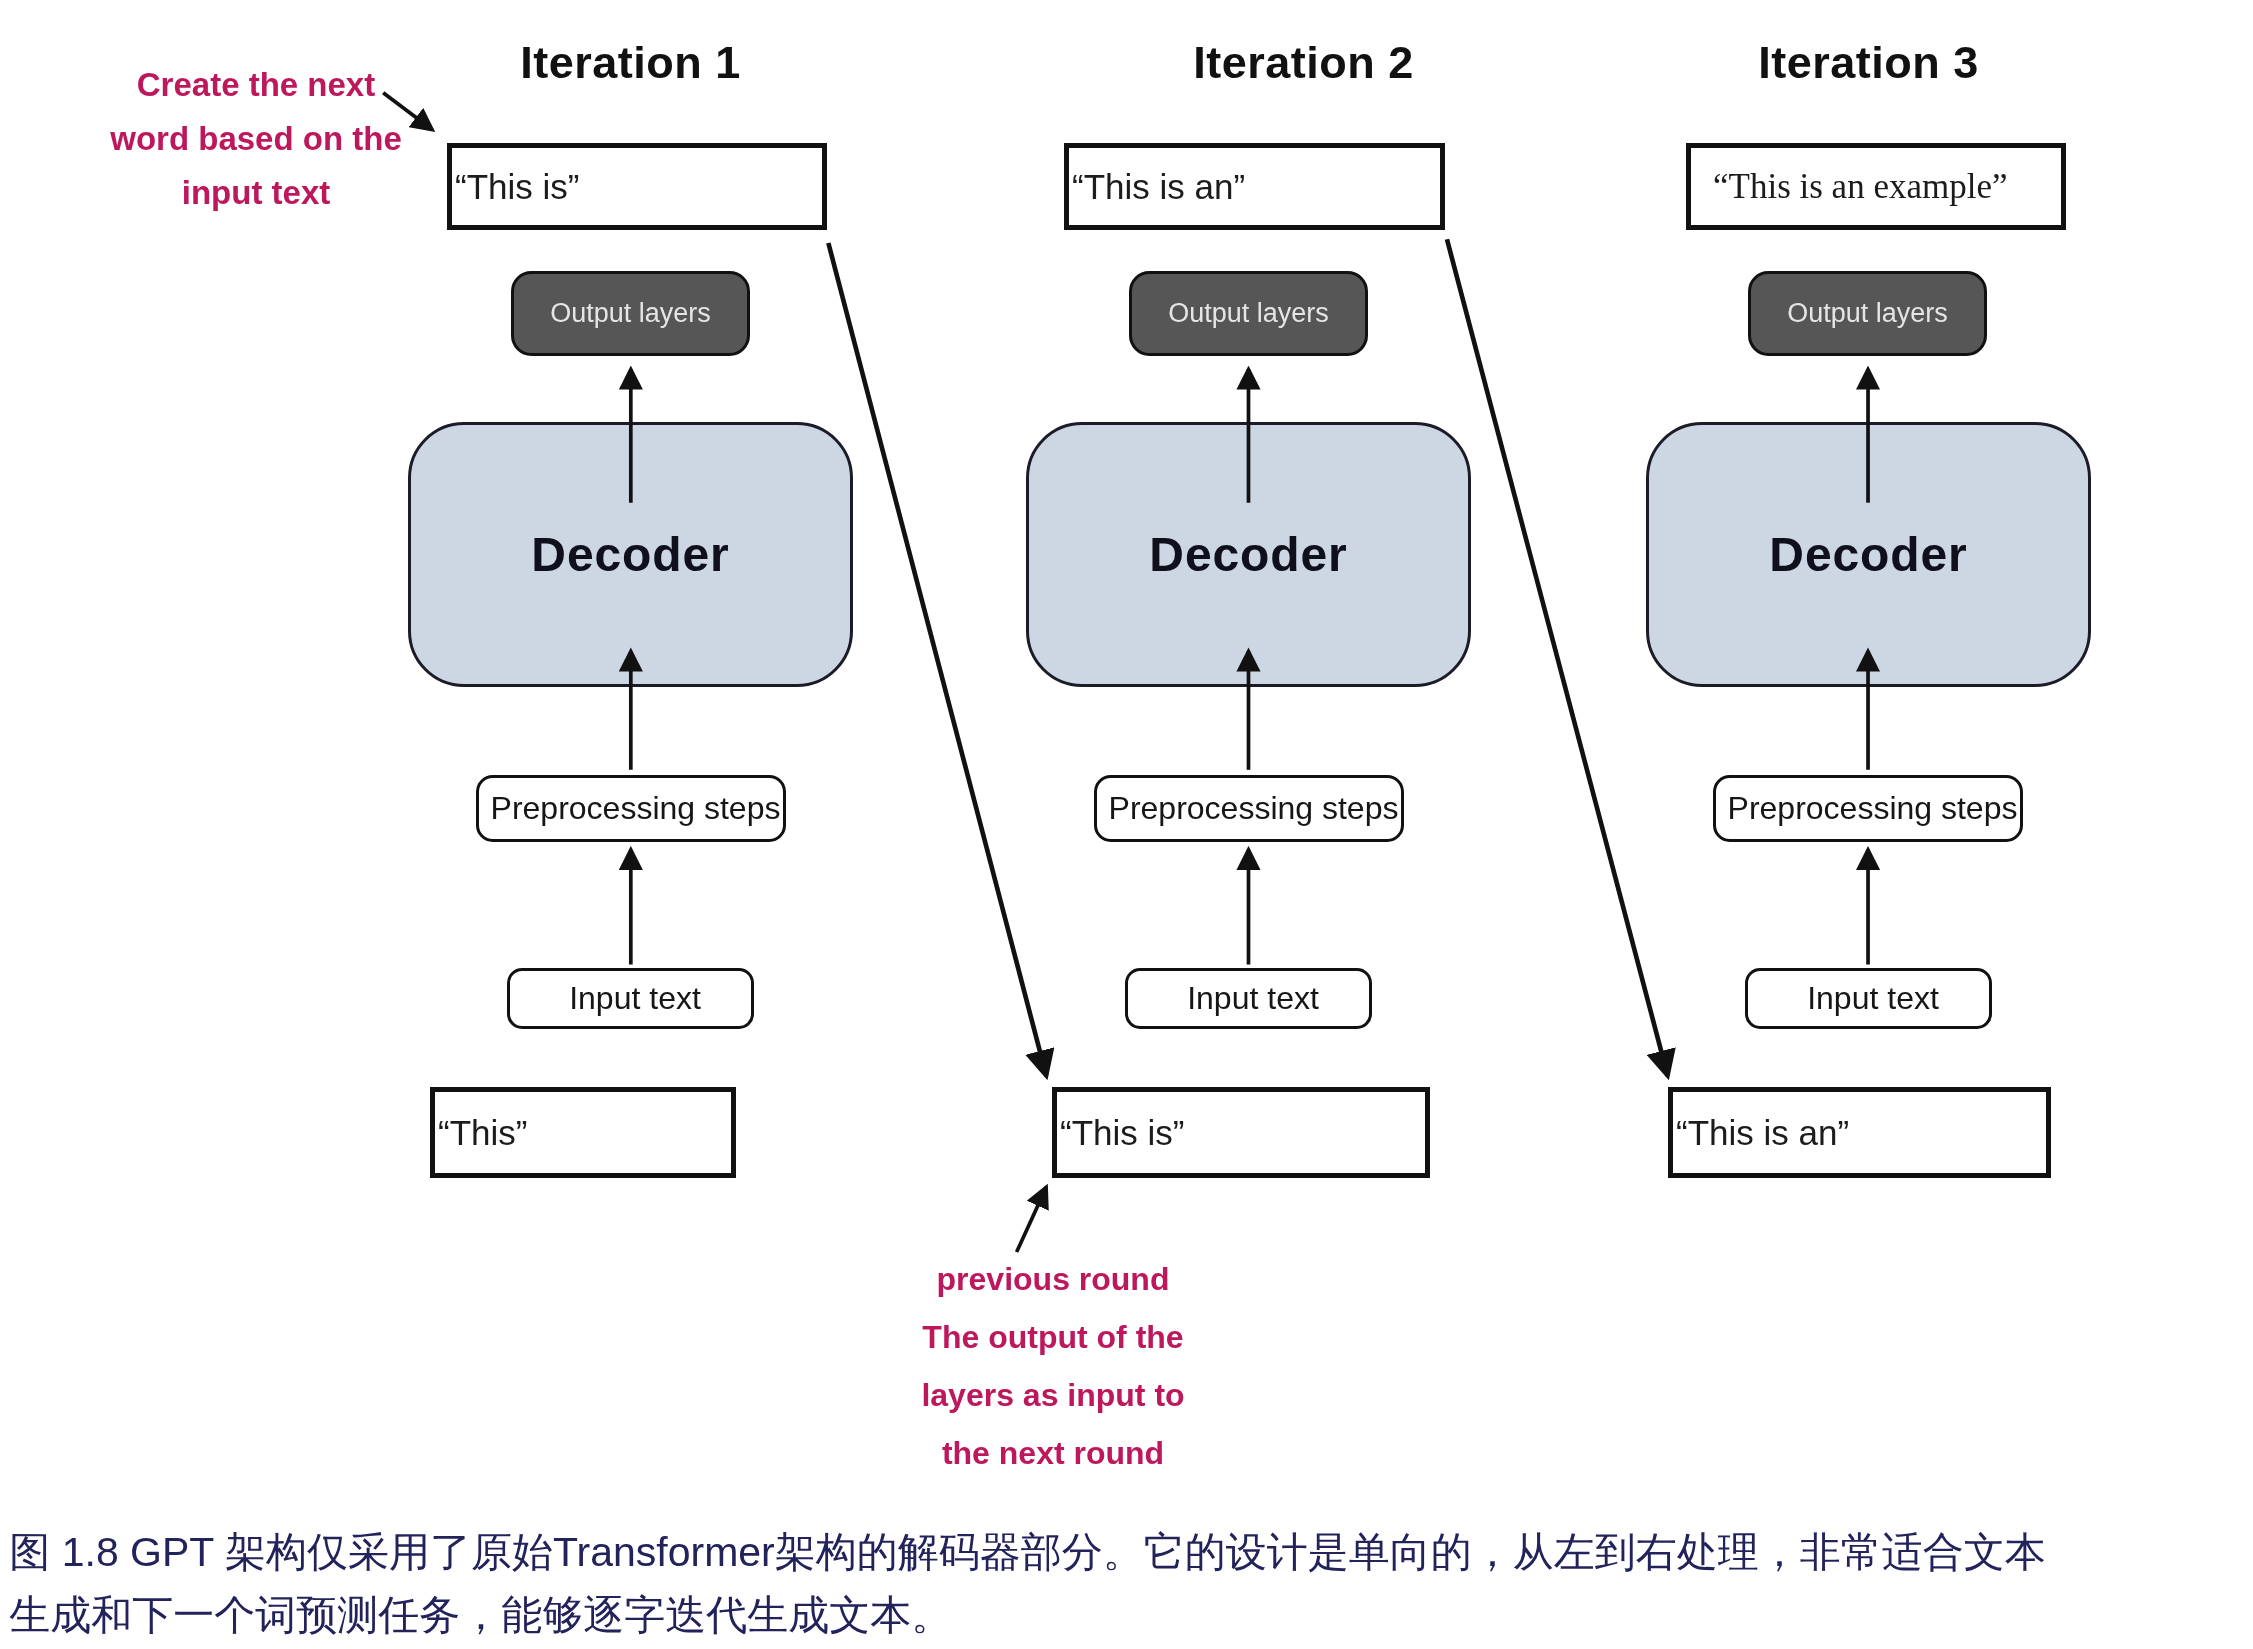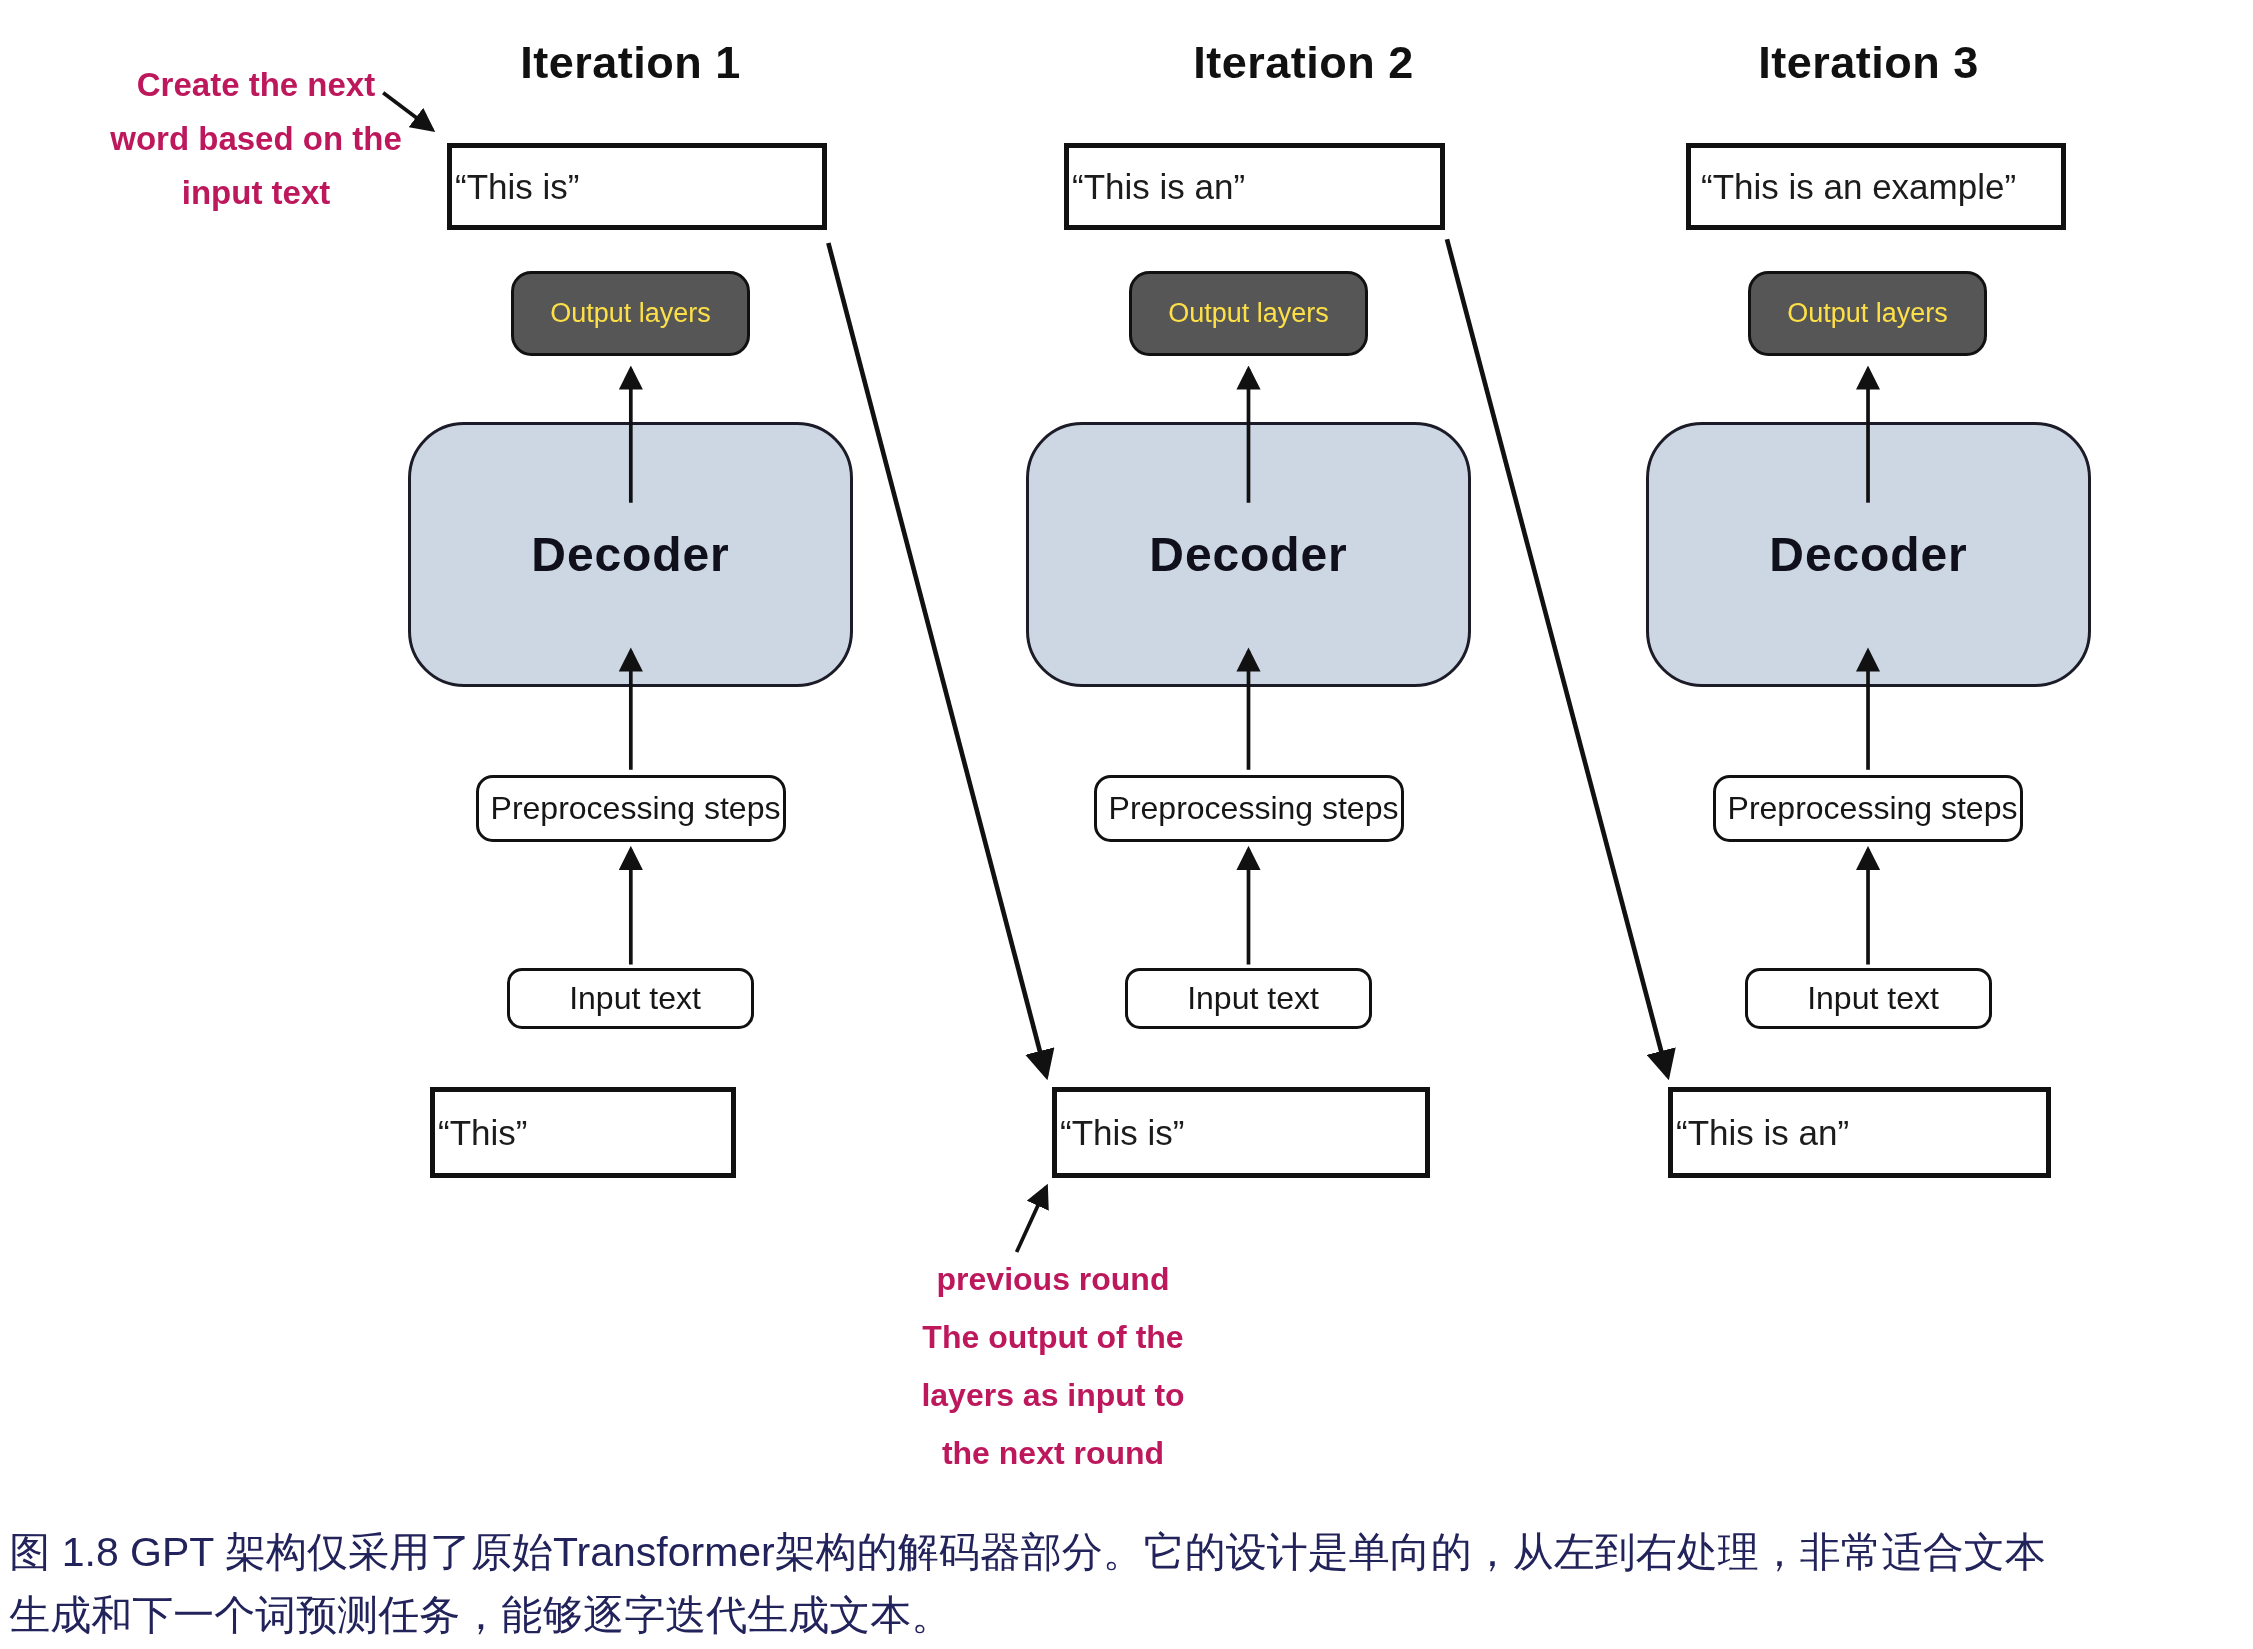--- a/index.html
+++ b/index.html
@@ -14,21 +14,21 @@
     letter-spacing:0.5px;
   }
   .quote-box{
     background:#fff;border:5.6px solid #111;box-sizing:border-box;
     display:flex;align-items:center;padding-left:3px;
     font-size:35px;color:#1c1c1c;
   }
   .output-layers{
     background:#565656;border:3.7px solid #111;border-radius:20.4px;box-sizing:border-box;
     display:flex;align-items:center;justify-content:center;
-    font-size:27px;color:#fde047;
+    font-size:27px;color:#e5e5e5;
   }
   .decoder{
     background:#cdd7e4;border:3.7px solid #1c1c28;border-radius:56px;box-sizing:border-box;
     display:flex;align-items:center;justify-content:center;
     font-size:48px;font-weight:bold;color:#10101c;letter-spacing:0.9px;
   }
   .pill{
     background:#fff;border:3.7px solid #111;border-radius:16.7px;box-sizing:border-box;
     display:flex;align-items:center;justify-content:center;
     font-size:32px;color:#161616;padding-left:9px;
@@ -83,21 +83,21 @@
     <span>Preprocessing steps</span>
   </div>
   <div class="abs pill box-layer" style="left:1125px;top:968px;width:247px;height:61px;border-radius:15px;">
     <span>Input text</span>
   </div>
   <div class="abs quote-box box-layer" style="left:1052px;top:1087px;width:378px;height:91px;">
     <span>“This is”</span>
   </div>
 
   <div class="abs col-title box-layer" style="left:1646px;top:37px;">Iteration 3</div>
-  <div class="abs quote-box box-layer" style="left:1686px;top:143px;width:380px;height:87px;padding-left:10px;">
+  <div class="abs quote-box box-layer" style="left:1686px;top:143px;width:380px;height:87px;padding-left:22px;font-family:Liberation Serif, serif;">
     <span>“This is an example”</span>
   </div>
   <div class="abs output-layers box-layer" style="left:1748px;top:271px;width:239px;height:85px;">
     <span>Output layers</span>
   </div>
   <div class="abs decoder box-layer" style="left:1646px;top:422px;width:445px;height:265px;">
     <span>Decoder</span>
   </div>
   <div class="abs pill box-layer" style="left:1713px;top:775px;width:310px;height:67px;">
     <span>Preprocessing steps</span>

